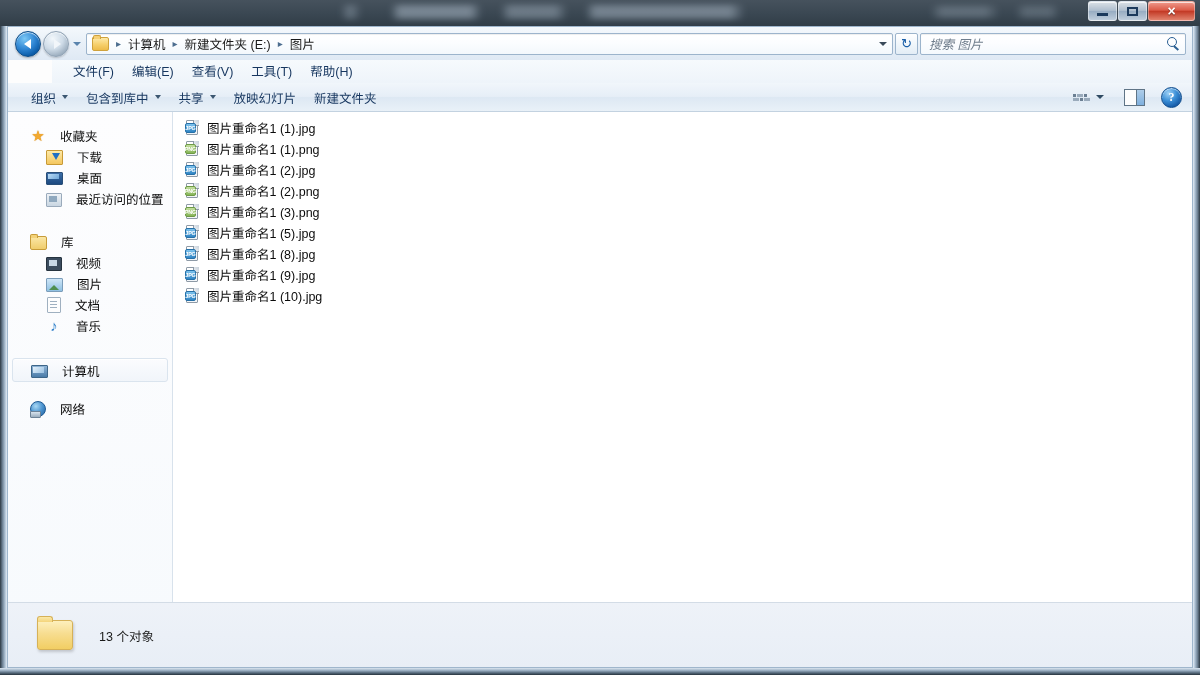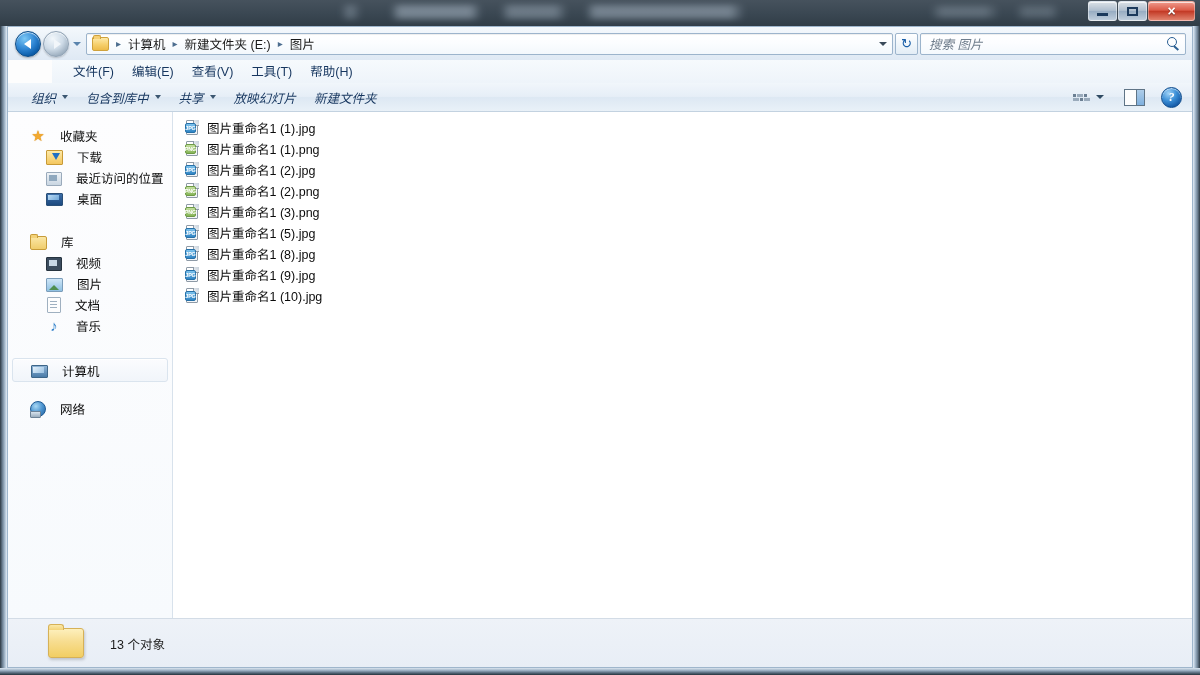--- a/index.html
+++ b/index.html
@@ -172,21 +172,21 @@
   }
   .menuitem{
     font-size:12.5px;color:#16365f;padding:3px 9px;white-space:nowrap;
   }
 
   
   .cmdbar{
     position:absolute;left:0;top:56px;right:0;height:29px;
     background:linear-gradient(180deg,#f1f6fb 0%,#e6eef7 48%,#dde8f3 52%,#e9f1f8 100%);
     border-bottom:1px solid #c3d2e0;
-    display:flex;align-items:center;padding-left:14px;box-sizing:border-box;font-style:italic;
+    display:flex;align-items:center;padding-left:14px;box-sizing:border-box;
   }
   .cmditem{
     font-size:12.5px;color:#16365f;padding:4px 9px;display:flex;align-items:center;gap:6px;white-space:nowrap;
   }
   .cmditem .caret{width:0;height:0;border-left:3.5px solid transparent;border-right:3.5px solid transparent;border-top:4px solid #3c5771;}
   .cmdright{margin-left:auto;display:flex;align-items:center;padding-right:10px;gap:2px;}
   .viewicon{
     width:19px;height:16px;position:relative;display:flex;flex-wrap:wrap;align-content:center;gap:1px;padding-left:2px;box-sizing:border-box;
   }
   .viewicon span{display:block;width:3px;height:3px;background:#6b7f93;}
@@ -342,24 +342,24 @@
     position:absolute;left:0;top:3px;width:11px;height:10px;border-radius:2px;
     font-size:5.5px;font-weight:bold;color:#fff;
     display:flex;align-items:center;justify-content:center;letter-spacing:-.2px;
     font-family:"Liberation Sans",sans-serif;box-sizing:border-box;
   }
   .ficon.jpg .badge{background:linear-gradient(180deg,#7fc4ee 0%,#2f84c4 100%);border:1px solid #2570a8;}
   .ficon.png .badge{background:linear-gradient(180deg,#c4dfa0 0%,#87b558 100%);border:1px solid #6d9a44;}
 
   
   .statusbar{
-    position:absolute;left:0;right:0;bottom:0;height:49px;
+    position:absolute;left:0;right:0;bottom:0;height:65px;
     background:linear-gradient(180deg,#eef2f8 0%,#e8eef6 100%);
     border-top:1px solid #d3dce6;
-    display:flex;align-items:center;padding-left:40px;box-sizing:border-box;
+    display:flex;align-items:center;padding-left:29px;box-sizing:border-box;
   }
   .statusfolder{
     width:34px;height:28px;position:relative;flex:none;
     background:linear-gradient(180deg,#fdf0bd 0%,#f7dd90 45%,#f2ce63 100%);
     border:1px solid #d6b157;border-radius:1px 3px 3px 3px;
     box-shadow:1px 2px 3px rgba(0,0,0,.18);
   }
   .statusfolder:after{
     content:"";position:absolute;left:-1px;top:-5px;width:14px;height:5px;
     background:linear-gradient(180deg,#fbe9a8,#f4d47a);
@@ -486,26 +486,26 @@
         <div class="navgroup">
           <div class="navrow header">
             <div class="ico ico-star">★</div>
             <span class="nvlabel">收藏夹</span>
           </div>
           <div class="navrow child">
             <div class="ico ico-download"></div>
             <span class="nvlabel">下载</span>
           </div>
           <div class="navrow child">
+            <div class="ico ico-desktop"></div>
+            <span class="nvlabel">桌面</span>
+          </div>
+          <div class="navrow child">
             <div class="ico ico-recent"></div>
             <span class="nvlabel">最近访问的位置</span>
-          </div>
-          <div class="navrow child">
-            <div class="ico ico-desktop"></div>
-            <span class="nvlabel">桌面</span>
           </div>
         </div>
 
         <div class="gap"></div>
 
         <div class="navgroup">
           <div class="navrow header">
             <div class="ico ico-lib"></div>
             <span class="nvlabel">库</span>
           </div>

